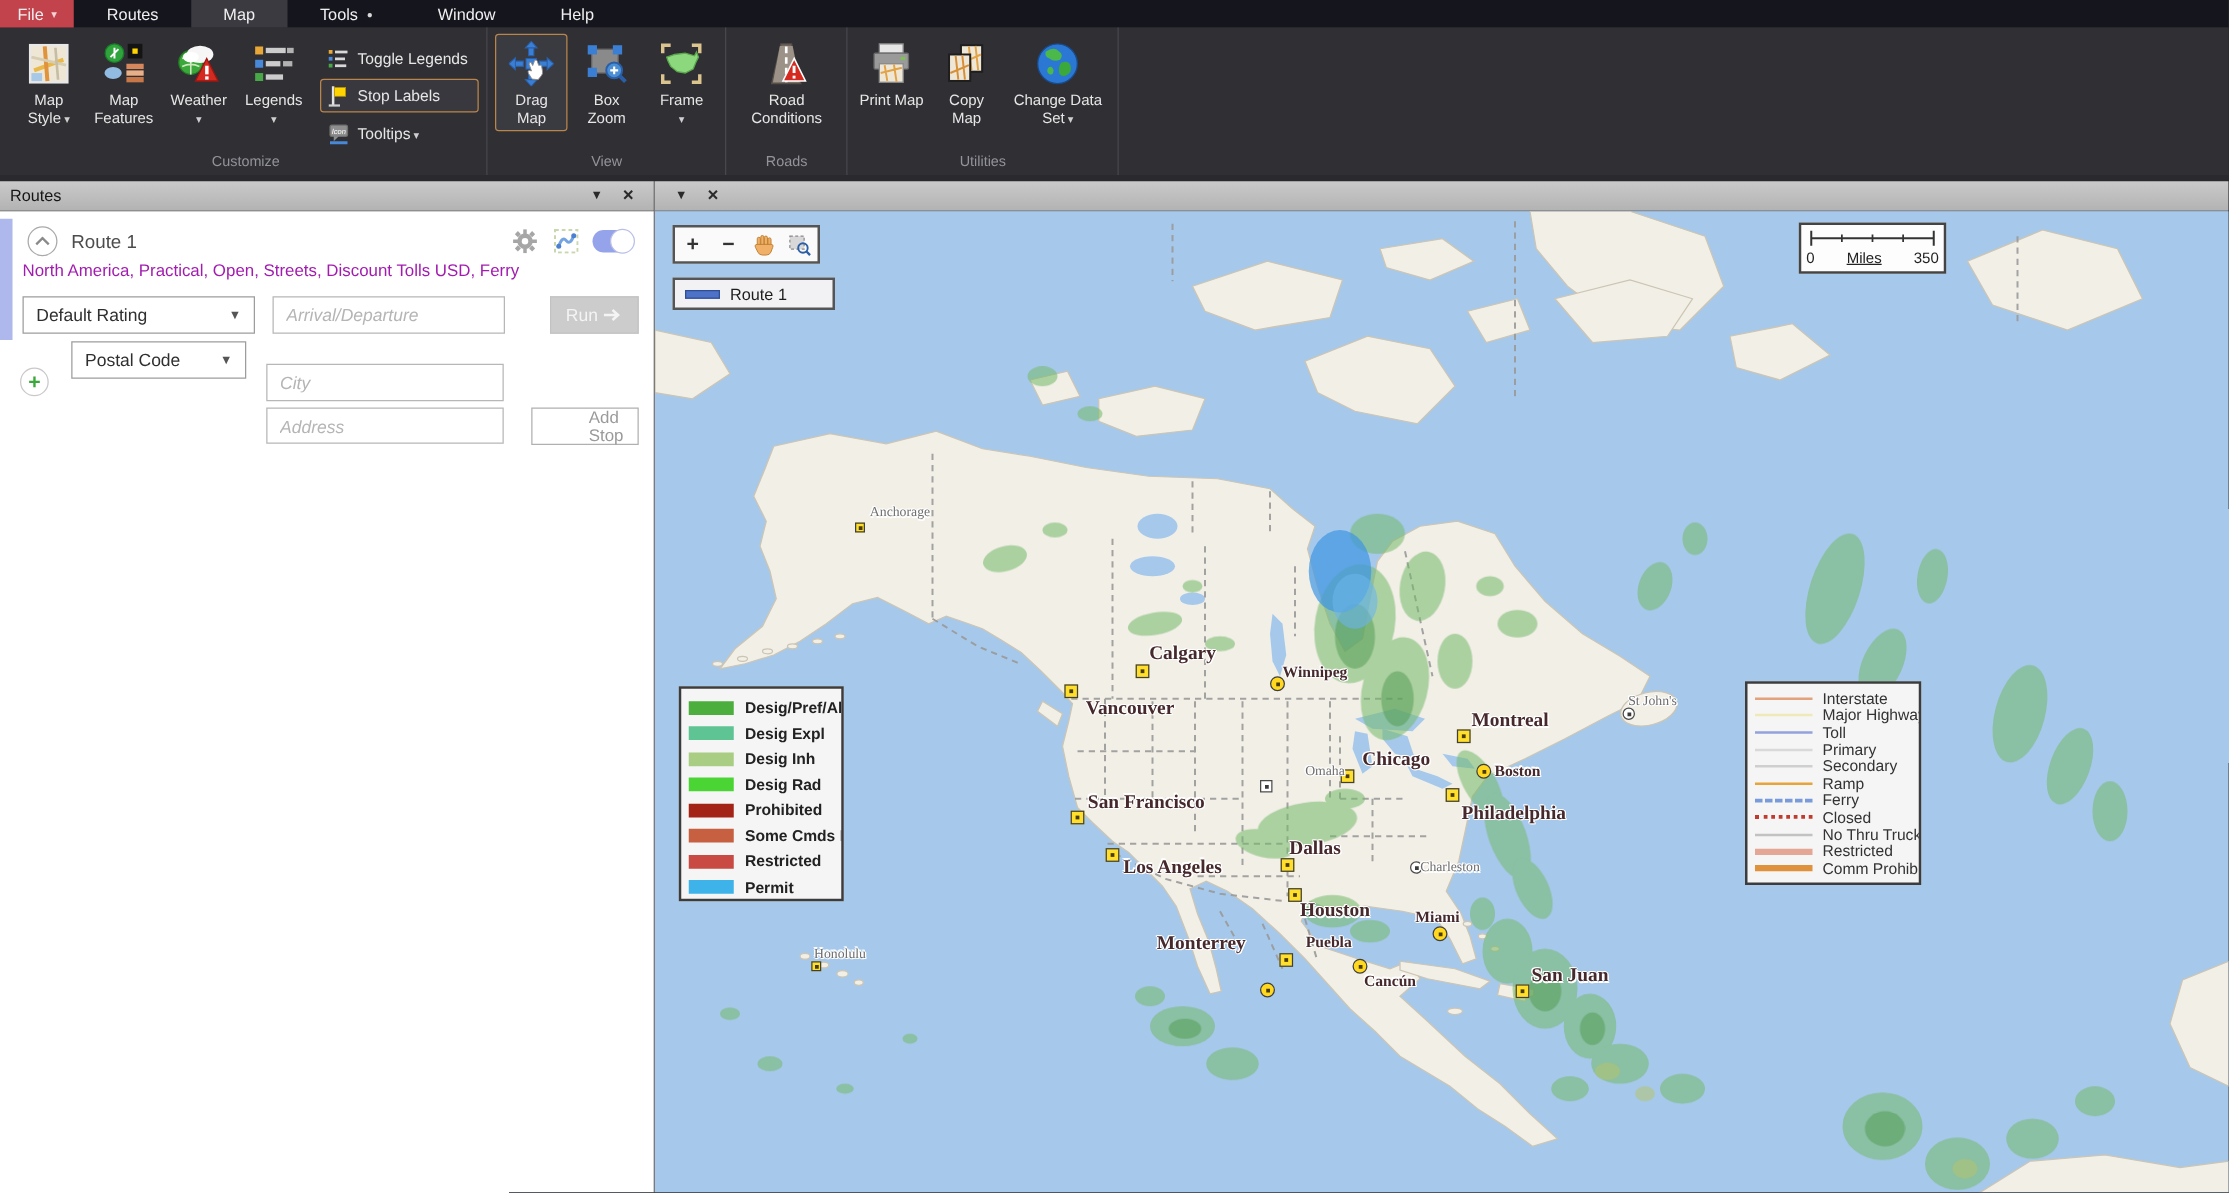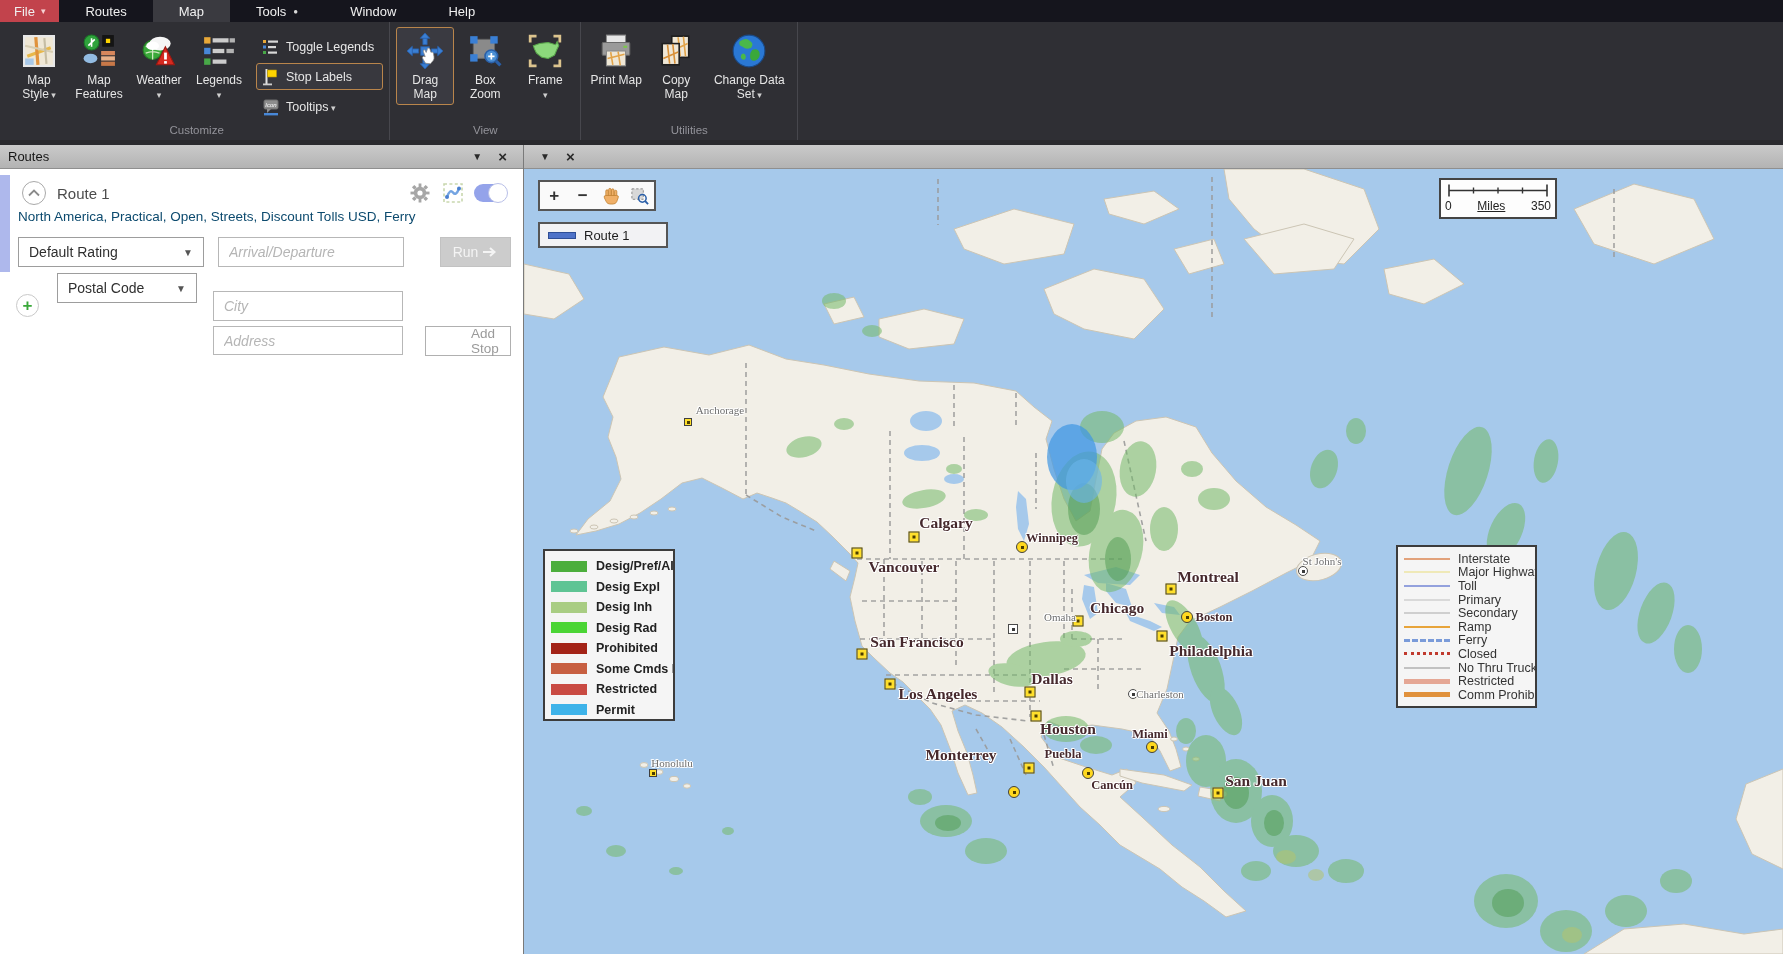--- a/index.html
+++ b/index.html
@@ -49,21 +49,21 @@
   .accent { position:absolute; left:0; top:6px; width:10px; height:97px; background:#aeb8ec; }
   .collapse-circle { position:absolute; left:22px; top:12px; width:24px; height:24px; border:1.5px solid #a9a9a9;
                      border-radius:50%; display:flex; align-items:center; justify-content:center; }
   .route-name { position:absolute; left:57px; top:16px; font-size:15px; color:#4c4c4c; }
   .rc-gear { position:absolute; left:410px; top:14px; }
   .rc-route-icon { position:absolute; left:443px; top:14px; }
   .rc-toggle { position:absolute; left:474px; top:15px; width:33px; height:18px; border-radius:9px;
                background:#94a3ea; }
   .rc-toggle .knob { position:absolute; right:-1px; top:-1px; width:20px; height:20px; border-radius:50%;
                      background:#fff; border:1px solid #b9c0e8; }
-  .rc-sub { position:absolute; left:18px; top:40px; font-size:13.5px; color:#0c4a6e; white-space:nowrap; }
+  .rc-sub { position:absolute; left:18px; top:40px; font-size:13.5px; color:#a21caf; white-space:nowrap; }
   .uiselect { position:absolute; height:30px; border:1px solid #9d9d9d; background:#fff; display:flex;
               align-items:center; font-size:14px; color:#2f2f2f; padding:0 10px; }
   .uiselect .sel-caret { margin-left:auto; font-size:10px; color:#555; }
   .uiinput { position:absolute; height:30px; border:1px solid #b7b7b7; background:#fff; font-size:14px;
              padding:0 10px; font-family:"Liberation Sans",sans-serif; color:#333; }
   .uiinput::placeholder { color:#b5b5b5; font-style:italic; }
   .run-btn { position:absolute; left:440px; top:68px; width:71px; height:30px; background:#cccccc;
              border:1px solid #c2c2c2; color:#f4f4f4; font-size:14px; display:flex; align-items:center;
              justify-content:center; gap:5px; }
   .plus-circle { position:absolute; left:16px; top:125px; width:23px; height:23px; border:1.5px solid #c9c9c9;
@@ -274,20 +274,38 @@
                 </g>
                 <path d="M6 12 L12 10 L20 9 L27 11 L28.5 8 L30 12 L28 16 L26 21 L20 24 L14 23 L9 19 L7 15 Z" fill="#8cd87c" stroke="#5aa84c"></path>
               </svg>
           </span>
           <span class="rlabel caret-below">Frame</span>
         </div>
       </div>
       <div class="rgroup-label">View</div>
     </div>
 
+    <div class="rgroup">
+      <div class="rbuttons">
+        <div class="rbtn wide">
+          <span class="ricon">
+            <svg width="36" height="36" viewBox="0 0 34 34">
+                <path d="M13 2 H21 L28 32 H6 Z" fill="#6e655c" stroke="#56504a"></path>
+                <path d="M12.2 3.5 H21.8 L27 31 H7 Z" fill="#9d9287"></path>
+                <path d="M17 4 V9 M17 12 V17 M17 20 V25 M17 28 V31" stroke="#fff" stroke-width="2"></path>
+                <path d="M23 13 L31.5 30 H14.5 Z" fill="#d42a20" stroke="#fff" stroke-width="1.2"></path>
+                <rect x="21.8" y="18.5" width="2.2" height="5.5" fill="#fff"></rect>
+                <rect x="21.8" y="26" width="2.2" height="2.2" fill="#fff"></rect>
+              </svg>
+          </span>
+          <span class="rlabel">Road Conditions</span>
+        </div>
+      </div>
+      <div class="rgroup-label">Roads</div>
+    </div>
 
     <div class="rgroup">
       <div class="rbuttons">
         <div class="rbtn">
           <span class="ricon">
             <svg width="36" height="36" viewBox="0 0 34 34">
                 <rect x="8" y="2" width="18" height="7" fill="#e6e6e6" stroke="#8a8a8a"></rect>
                 <rect x="4" y="9" width="26" height="12" rx="1" fill="#9a9a9a" stroke="#6a6a6a"></rect>
                 <rect x="24" y="12" width="3.5" height="2" fill="#7ac84a"></rect>
                 <rect x="8" y="17" width="18" height="14" fill="#efe7d6" stroke="#8a8a8a"></rect>

